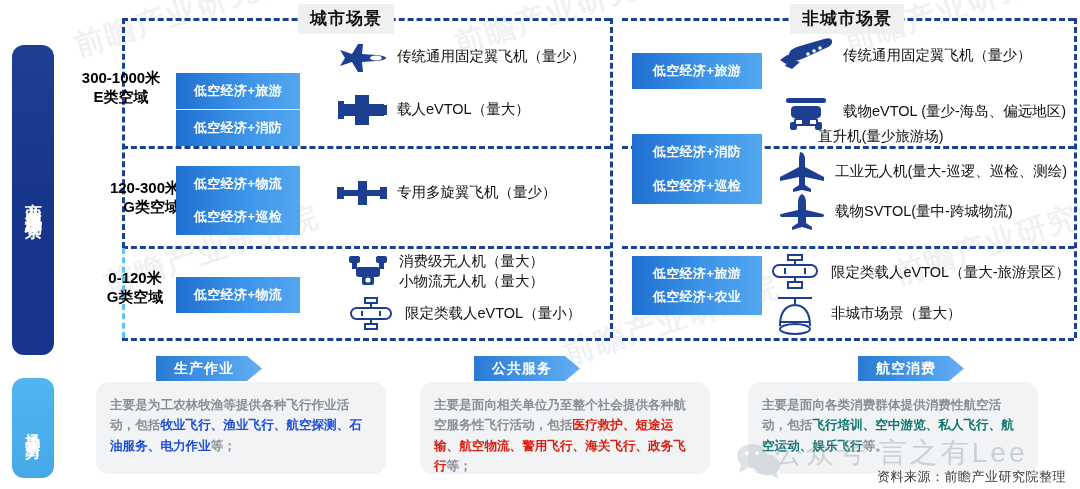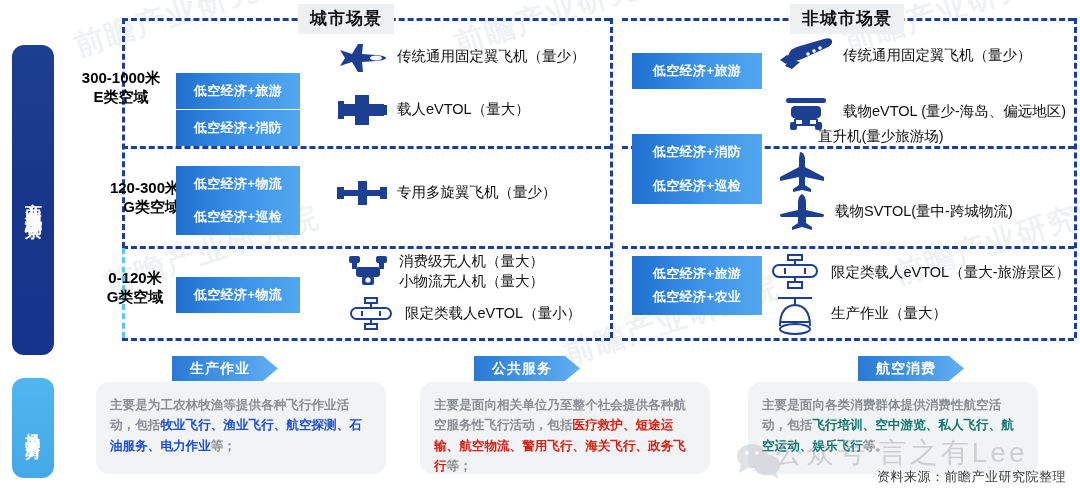--- a/index.html
+++ b/index.html
@@ -284,20 +284,23 @@
   <div class="srow" style="left:818px; top:127px;">
     <div class="txt">
       <span class="ln">直升机(量少旅游场)</span>
     </div>
   </div>
 
   <div class="srow" style="left:778px; top:150px;">
     <svg class="ico" width="48" height="44" viewBox="0 0 48 44">
       <path fill="#1d3f92" d="M22 2 Q26 2 27 8 L27 17 L46 27 L46 31 L27 27 L27 35 L33 39 L33 42 L24 40 L15 42 L15 39 L21 35 L21 27 L2 31 L2 27 L21 17 L21 8 Q22 2 22 2 Z"></path>
     </svg>
+    <div class="txt">
+      <span class="ln">工业无人机(量大-巡逻、巡检、测绘)</span>
+    </div>
   </div>
 
   <div class="srow" style="left:778px; top:192px;">
     <svg class="ico" width="48" height="40" viewBox="0 0 48 40">
       <path fill="#1d3f92" d="M24 2 Q28 4 28 11 L28 18 L45 22 Q47 23 45 25 L28 25 L28 31 L34 35 L34 38 L24 35 L14 38 L14 35 L20 31 L20 25 L3 25 Q1 23 3 22 L20 18 L20 11 Q20 4 24 2 Z"></path>
     </svg>
     <div class="txt">
       <span class="ln">载物SVTOL(量中-跨城物流)</span>
     </div>
   </div>
@@ -326,25 +329,25 @@
     <svg class="ico" width="54" height="44" viewBox="0 0 54 44">
       <g fill="none" stroke="#1d3f92" stroke-width="2">
         <line x1="10" y1="6" x2="44" y2="6"></line>
         <line x1="27" y1="6" x2="27" y2="12"></line>
         <path d="M12 34 Q12 14 27 13 Q42 14 42 34"></path>
         <line x1="12" y1="30" x2="42" y2="30"></line>
         <ellipse cx="27" cy="37" rx="15" ry="5"></ellipse>
       </g>
     </svg>
     <div class="txt">
-      <span class="ln">生产作业（量大）</span>
-    </div>
-  </div>
-
-  <div class="pennant" style="left:156px; top:356px; width:106px;margin-left:16px;">生产作业</div>
+      <span class="ln">非城市场景（量大）</span>
+    </div>
+  </div>
+
+  <div class="pennant" style="left:156px; top:356px; width:106px;">生产作业</div>
   <div class="card" style="left:96px; top:382px; width:290px; height:92px;">
     <div class="body">
       <span>主要是为工农林牧渔等提供各种飞行作业活动，包括</span><span class="hl" style="color:#1d4ed8">牧业飞行、渔业飞行、航空探测、石油服务、电力作业</span><span>等；</span>
     </div>
   </div>
 
   <div class="pennant" style="left:474px; top:356px; width:106px;">公共服务</div>
   <div class="card" style="left:420px; top:382px; width:290px; height:92px;">
     <div class="body">
       <span>主要是面向相关单位乃至整个社会提供各种航空服务性飞行活动，包括</span><span class="hl" style="color:#d91f12">医疗救护、短途运输、航空物流、警用飞行、海关飞行、政务飞行</span><span>等；</span>

